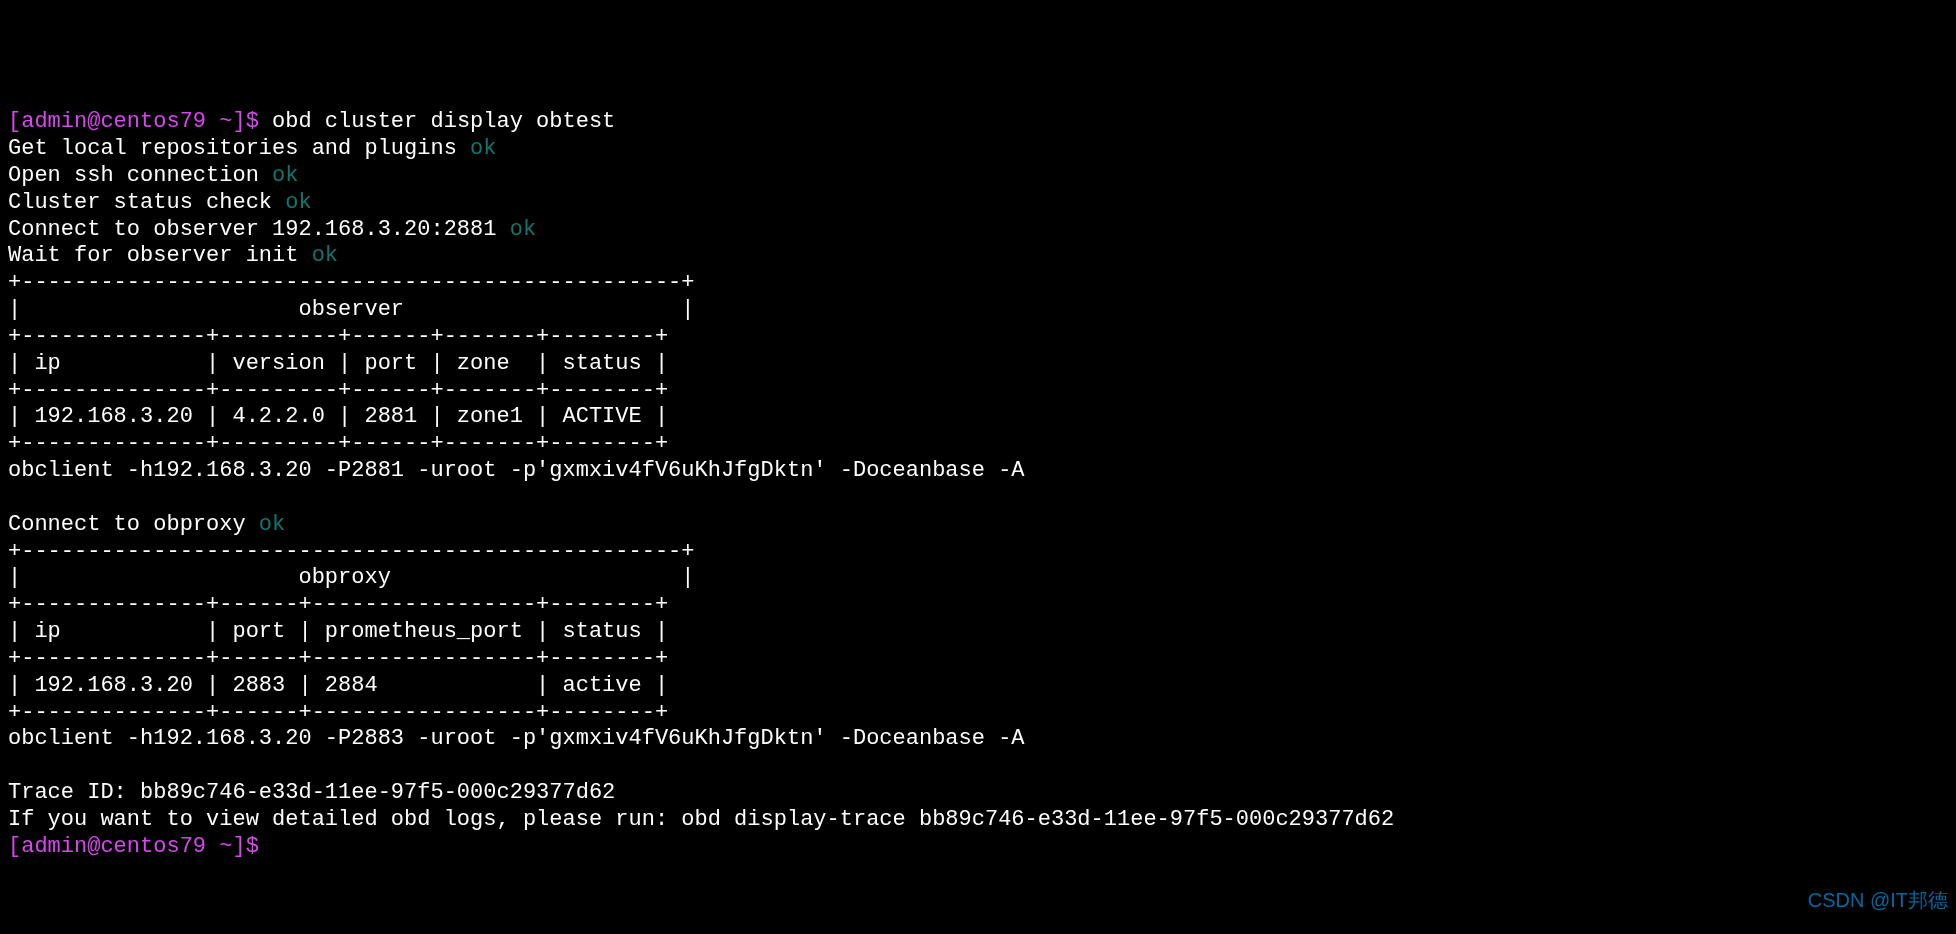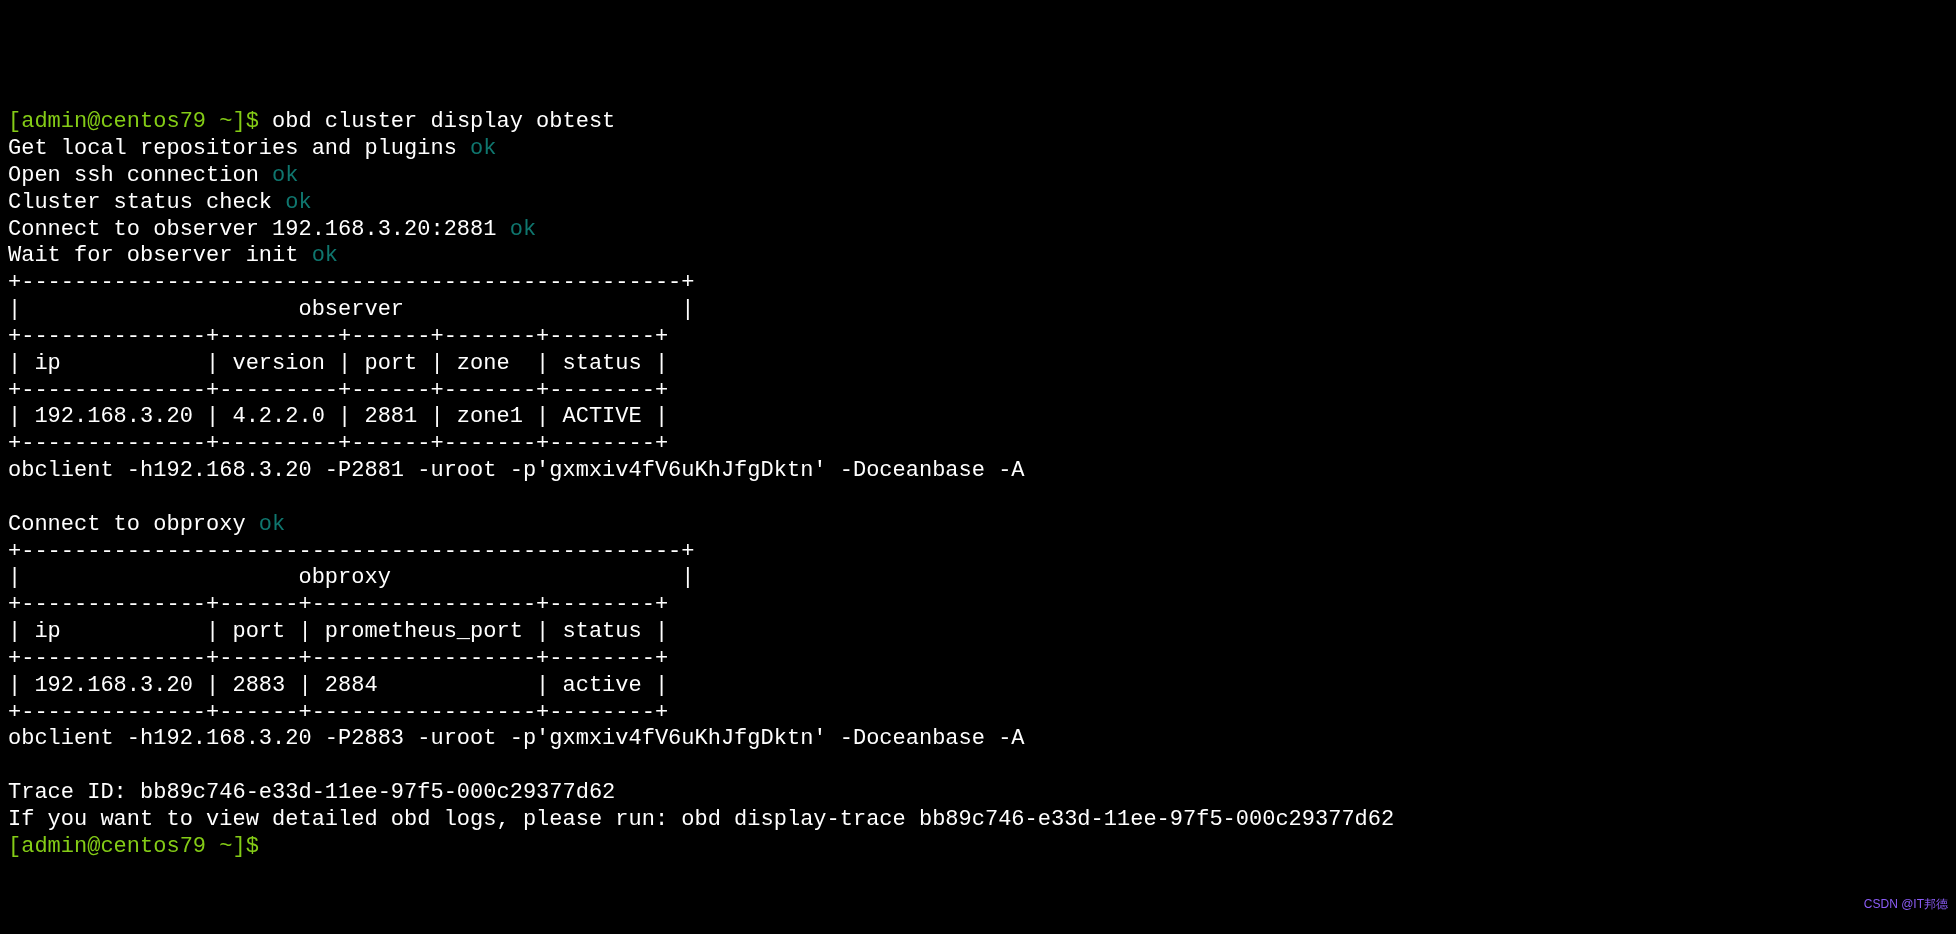--- a/index.html
+++ b/index.html
@@ -14,34 +14,34 @@
       font-size: 22px;
       line-height: 1.22;
       padding: 2px 8px;
       white-space: pre;
       overflow: hidden;
       width: 1956px;
       height: 934px;
       position: relative;
     }
     .prompt-user {
-      color: #84cc16;
+      color: #d946ef;
     }
     .ok {
       color: #0f766e;
     }
     .line {
       display: block;
     }
     .watermark {
       position: absolute;
       right: 8px;
       bottom: 22px;
-      font-size: 12px;
-      color: #8b5cf6;
+      font-size: 20px;
+      color: #0369a1;
       font-family: "Microsoft YaHei", sans-serif;
       white-space: nowrap;
     }
   </style>
 </head>
 <body>
 
 
 
 <div><span class="line"><span class="prompt-user">[admin@centos79 ~]$ </span><span>obd cluster display obtest</span></span><span class="line"><span>Get local repositories and plugins </span><span class="ok">ok</span></span><span class="line"><span>Open ssh connection </span><span class="ok">ok</span></span><span class="line"><span>Cluster status check </span><span class="ok">ok</span></span><span class="line"><span>Connect to observer 192.168.3.20:2881 </span><span class="ok">ok</span></span><span class="line"><span>Wait for observer init </span><span class="ok">ok</span></span><span class="line">+--------------------------------------------------+</span><span class="line">|                     observer                     |</span><span class="line">+--------------+---------+------+-------+--------+</span><span class="line">| ip           | version | port | zone  | status |</span><span class="line">+--------------+---------+------+-------+--------+</span><span class="line">| 192.168.3.20 | 4.2.2.0 | 2881 | zone1 | ACTIVE |</span><span class="line">+--------------+---------+------+-------+--------+</span><span class="line">obclient -h192.168.3.20 -P2881 -uroot -p'gxmxiv4fV6uKhJfgDktn' -Doceanbase -A</span><span class="line"> </span><span class="line"><span>Connect to obproxy </span><span class="ok">ok</span></span><span class="line">+--------------------------------------------------+</span><span class="line">|                     obproxy                      |</span><span class="line">+--------------+------+-----------------+--------+</span><span class="line">| ip           | port | prometheus_port | status |</span><span class="line">+--------------+------+-----------------+--------+</span><span class="line">| 192.168.3.20 | 2883 | 2884            | active |</span><span class="line">+--------------+------+-----------------+--------+</span><span class="line">obclient -h192.168.3.20 -P2883 -uroot -p'gxmxiv4fV6uKhJfgDktn' -Doceanbase -A</span><span class="line"> </span><span class="line">Trace ID: bb89c746-e33d-11ee-97f5-000c29377d62</span><span class="line">If you want to view detailed obd logs, please run: obd display-trace bb89c746-e33d-11ee-97f5-000c29377d62</span><span class="line"><span class="prompt-user">[admin@centos79 ~]$ </span></span></div>

